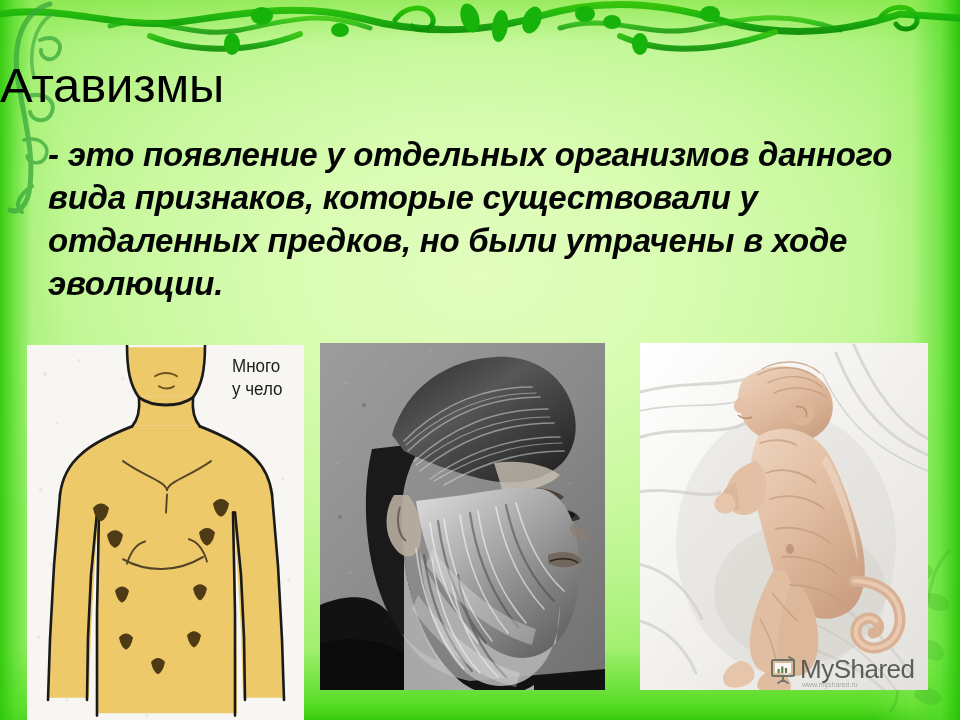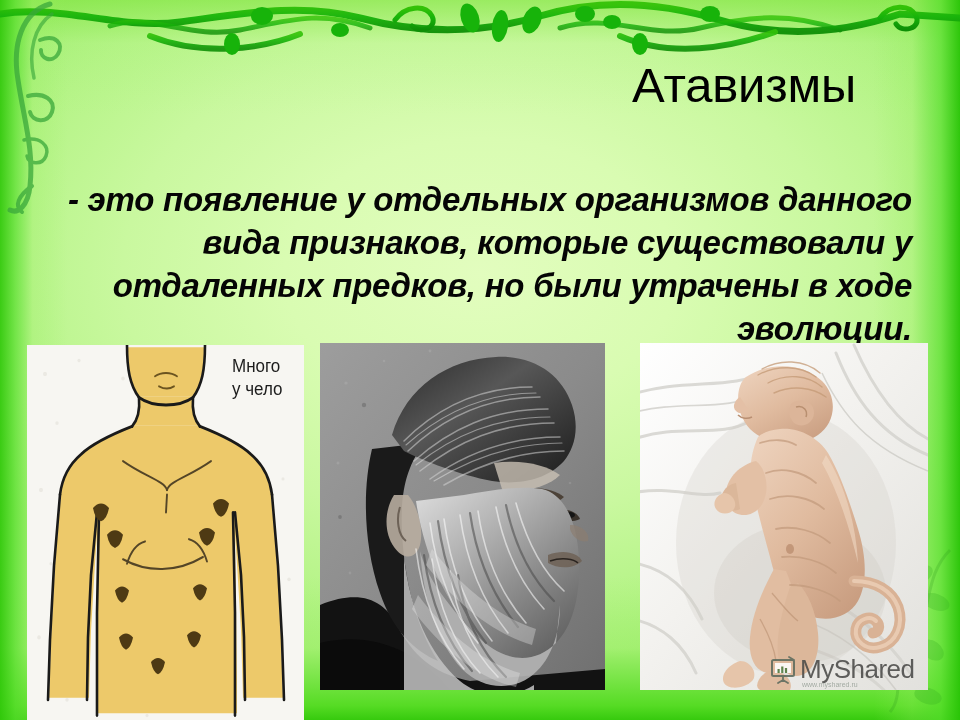--- a/index.html
+++ b/index.html
@@ -82,40 +82,39 @@
     right: 0; bottom: 0;
     width: 150px; height: 190px;
     opacity: .55;
   }
 
   
   .title {
     position: absolute;
     left: 0; top: 60px;
     width: 856px;
-    text-align: right;
+    text-align: left;
     font-size: 49px;
     line-height: 1.05;
     color: #000000;
     letter-spacing: -0.2px;
     white-space: nowrap;
   }
   .subtitle {
     position: absolute;
     left: 48px;
     top: 134px;
     width: 864px;
-    text-align: right;
+    text-align: left;
     font-style: italic;
     font-weight: bold;
     font-size: 33px;
     line-height: 1.30;
     color: #050505;
     letter-spacing: -0.25px;
-    margin-top: 45px;
   }
 
   
   .pic {
     position: absolute;
     overflow: hidden;
     background: #ffffff;
   }
   #pic-polymastia { left: 27px;  top: 345px; width: 277px; height: 385px; }
   #pic-hypertrichosis { left: 320px; top: 343px; width: 285px; height: 347px; }

